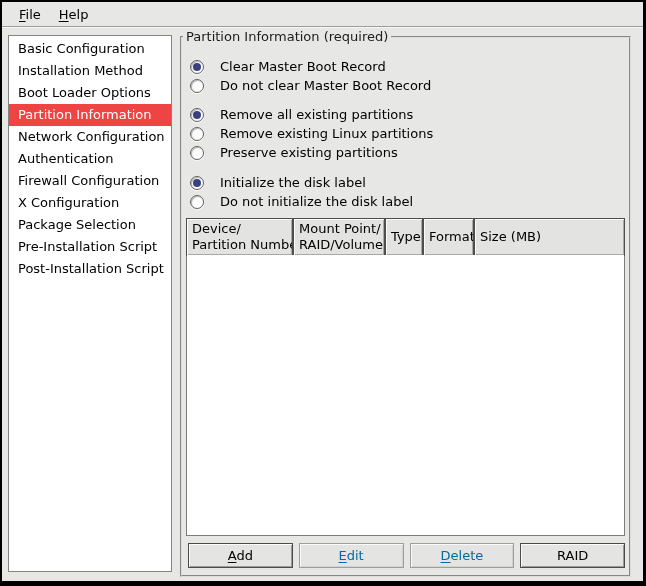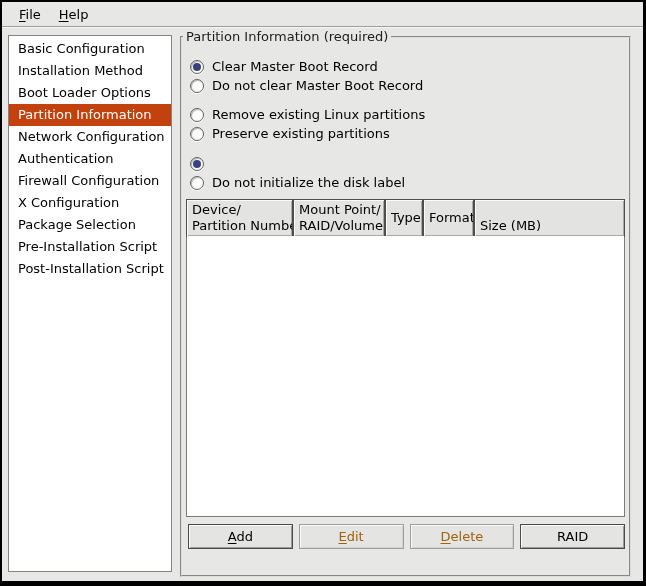--- a/index.html
+++ b/index.html
@@ -14,58 +14,58 @@
   .menu-item { padding:2px 9px; cursor:default; }
   .menusep { position:absolute; left:0; right:0; top:24px; height:0; border-top:1px solid #9d9d9d; border-bottom:1px solid #f7f7f7; }
   .u { text-decoration:underline; text-underline-offset:2px; }
   
   .sidebar {
     position:absolute; left:6px; top:33px; width:164px; height:537px; box-sizing:border-box;
     background:#fff; border:1px solid #848484; overflow:hidden;
   }
   .side-item { height:22px; line-height:22px; padding-left:9px; white-space:nowrap; cursor:default; }
   .side-item:first-child { margin-top:2px; }
-  .side-item.selected { background:#c2410c; color:#fff; }
+  .side-item.selected { background:#ef4444; color:#fff; }
   
   .frame {
     position:absolute; left:178px; top:34px; width:451px; height:541px; box-sizing:border-box;
     border:2px groove #dcdcdc;
   }
   .frame-label { position:absolute; top:-9px; left:1px; background:#e7e7e6; padding:0 3px; color:#1c1c1c; white-space:nowrap; }
   
   .rgroup { margin-left:8px; }
   .g1 { margin-top:19px; } .g2 { margin-top:10px; } .g3 { margin-top:11px; }
-  .radio-row { display:flex; align-items:center; height:19px; gap:8px; cursor:default; }
+  .radio-row { display:flex; align-items:center; height:19px; gap:16px; cursor:default; }
   .radio {
     width:12px; height:12px; flex:none; border-radius:50%; background:#fdfdfd;
     border:1px solid #606060; box-shadow:inset 1px 1px 1px rgba(0,0,0,.28), 0 1px 0 #fafafa;
     position:relative;
   }
   .radio.checked::after { content:""; position:absolute; left:2px; top:2px; width:8px; height:8px; border-radius:50%; background:#3a417f; }
   
   .ptable { margin:7px 4px 0 4px; height:318px; box-sizing:border-box; border:1px solid #7b7b7b; background:#8b5cf6; display:flex; flex-direction:column; }
   .thead { display:flex; flex:none; height:38px; margin:-1px; }
   .hcell {
     box-sizing:border-box; background:#e3e3e2; border:1px solid #4e4e4e;
     box-shadow:inset 1px 1px 0 #fbfbfb, inset -1px -1px 0 #a9a9a9;
     display:flex; flex-direction:column; justify-content:center;
     padding:2px 4px 2px 5px; line-height:16px; white-space:nowrap; overflow:hidden; cursor:default;
   }
   .hcell span:empty { display:none; }
-  .c0 { width:107px; flex:none; } .c1 { width:92px; flex:none; } .c2 { width:38px; flex:none; } .c3 { width:51px; flex:none; } .c4 { flex:1;justify-content:flex-end; }
+  .c0 { width:107px; flex:none; } .c1 { width:92px; flex:none; } .c2 { width:38px; flex:none; } .c3 { width:51px; flex:none; } .c4 { flex:1; }
   .tbody { flex:1; background:#fff; }
   
   .btn-row { display:flex; gap:6px; margin:7px 4px 0 6px; }
   .btn {
     flex:1; height:25px; box-sizing:border-box; background:#e4e4e3;
     border:1px solid #4a4a4a; box-shadow:inset 1px 1px 0 #fcfcfc, inset -1px -1px 0 #9b9b9b;
     font-family:"DejaVu Sans","Liberation Sans",sans-serif; font-size:13px; color:#000;
     text-align:center; line-height:22px; cursor:default; padding:0;
   }
-  .btn.disabled { border-color:#9e9e9e; color:#a16207; box-shadow:inset 1px 1px 0 #fafafa, inset -1px -1px 0 #d2d2d2; }
+  .btn.disabled { border-color:#9e9e9e; color:#0369a1; box-shadow:inset 1px 1px 0 #fafafa, inset -1px -1px 0 #d2d2d2; }
 </style>
 </head>
 <body>
 
 <div class="window">
 
   <div class="menubar">
     <div class="menu-item"><span class="u">F</span><span>ile</span></div>
     <div class="menu-item"><span class="u">H</span><span>elp</span></div>
   </div>
@@ -94,32 +94,37 @@
         <span>Clear Master Boot Record</span>
       </div>
       <div class="radio-row">
         <span class="radio"></span>
         <span>Do not clear Master Boot Record</span>
       </div>
     </div>
 
     <div class="rgroup g2">
       <div class="radio-row">
+        <span class="radio checked"></span>
+        <span>Remove all existing partitions</span>
+      </div>
+      <div class="radio-row">
         <span class="radio"></span>
         <span>Remove existing Linux partitions</span>
       </div>
       <div class="radio-row">
         <span class="radio"></span>
         <span>Preserve existing partitions</span>
       </div>
     </div>
 
     <div class="rgroup g3">
       <div class="radio-row">
         <span class="radio checked"></span>
+        <span>Initialize the disk label</span>
       </div>
       <div class="radio-row">
         <span class="radio"></span>
         <span>Do not initialize the disk label</span>
       </div>
     </div>
 
     <div class="ptable">
       <div class="thead">
         <div class="hcell c0">

